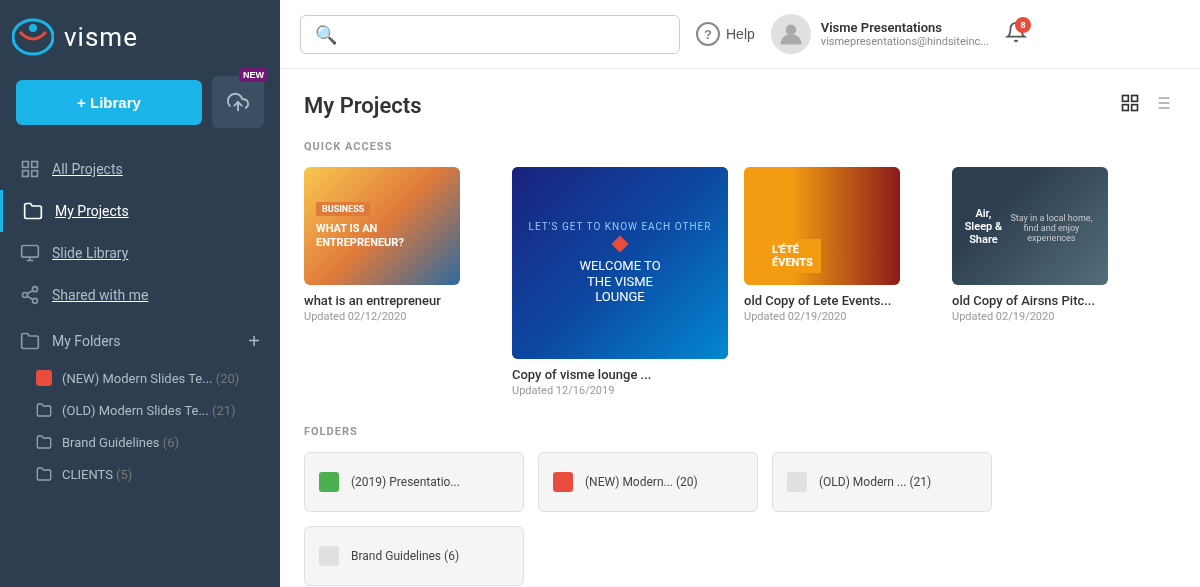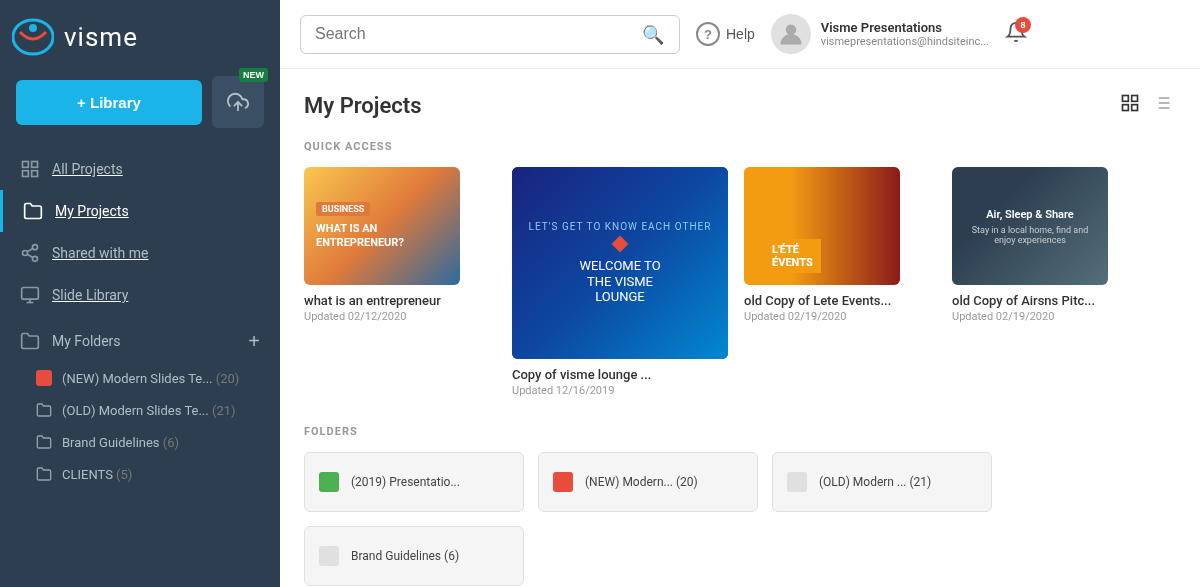--- a/index.html
+++ b/index.html
@@ -72,21 +72,21 @@
       align-items: center;
       justify-content: center;
       width: 52px;
       height: 52px;
     }
 
     .new-badge {
       position: absolute;
       top: -8px;
       right: -4px;
-      background: #15803d;
+      background: #701a75;
       color: #fff;
       font-size: 9px;
       font-weight: 700;
       padding: 2px 4px;
       border-radius: 3px;
     }
 
     #nav-items {
       padding: 4px 0;
       text-decoration: underline;
@@ -396,21 +396,21 @@
       font-size: 13px;
       font-weight: 400;
       text-align: center;
       line-height: 1.2;
       text-transform: uppercase;
     }
 
     .thumb-4-content {
       position: absolute; top: 0; left: 0; right: 0; bottom: 0;
       background: linear-gradient(135deg, #2c3e50 30%, #546e7a 100%);
-      display: flex; flex-direction: column; justify-content: center; align-items: center; padding: 10px;
+      display: flex; flex-direction: row; justify-content: center; align-items: center; padding: 10px;
     }
 
     .thumb-4-title {
       color: #fff;
       font-size: 11px;
       font-weight: 600;
       text-align: center;
     }
 
     
@@ -485,36 +485,36 @@
       <span>All Projects</span>
     </div>
     <div class="nav-item active" style="color:#fff; border-left:3px solid #1ab4e8;">
       <svg class="nav-icon" viewBox="0 0 24 24" fill="none" stroke="currentColor" stroke-width="2">
         <path d="M22 19a2 2 0 0 1-2 2H4a2 2 0 0 1-2-2V5a2 2 0 0 1 2-2h5l2 3h9a2 2 0 0 1 2 2z"></path>
       </svg>
       <span>My Projects</span>
     </div>
     <div class="nav-item">
       <svg class="nav-icon" viewBox="0 0 24 24" fill="none" stroke="currentColor" stroke-width="2">
+        <rect x="2" y="3" width="20" height="14" rx="2"></rect>
+          <line x1="8" y1="21" x2="16" y2="21"></line>
+          <line x1="12" y1="17" x2="12" y2="21"></line>
+      </svg>
+      <span>Slide Library</span>
+    </div>
+    <div class="nav-item">
+      <svg class="nav-icon" viewBox="0 0 24 24" fill="none" stroke="currentColor" stroke-width="2">
         <circle cx="18" cy="5" r="3"></circle>
           <circle cx="6" cy="12" r="3"></circle>
           <circle cx="18" cy="19" r="3"></circle>
         <line x1="8.59" y1="13.51" x2="15.42" y2="17.49"></line>
           <line x1="15.41" y1="6.51" x2="8.59" y2="10.49"></line>
       </svg>
       <span>Shared with me</span>
     </div>
-    <div class="nav-item">
-      <svg class="nav-icon" viewBox="0 0 24 24" fill="none" stroke="currentColor" stroke-width="2">
-        <rect x="2" y="3" width="20" height="14" rx="2"></rect>
-          <line x1="8" y1="21" x2="16" y2="21"></line>
-          <line x1="12" y1="17" x2="12" y2="21"></line>
-      </svg>
-      <span>Slide Library</span>
-    </div>
   </div>
 
   <div id="my-folders-header">
     <svg class="nav-icon" viewBox="0 0 24 24" fill="none" stroke="#b0bec5" stroke-width="2">
       <path d="M22 19a2 2 0 0 1-2 2H4a2 2 0 0 1-2-2V5a2 2 0 0 1 2-2h5l2 3h9a2 2 0 0 1 2 2z"></path>
     </svg>
     <span class="folder-label">My Folders</span>
     <button class="add-folder-btn">+</button>
   </div>
 
@@ -541,21 +541,20 @@
         </svg>
       <span>CLIENTS <span style="color:#777;">(5)</span></span>
     </div>
   </div>
 </div>
 
 <div id="main">
 
   <div id="topbar">
     <div id="search-box">
-      <input type="text" placeholder="Search" style="">
       <span class="search-icon-wrap">🔍</span>
     </div>
     <button id="help-btn">
       <div class="help-circle">?</div>
       <span>Help</span>
     </button>
     <div id="user-area">
       <div class="user-avatar">
         <svg width="28" height="28" viewBox="0 0 32 32" fill="#888">
           <circle cx="16" cy="11" r="6" fill="#aaa"></circle>

